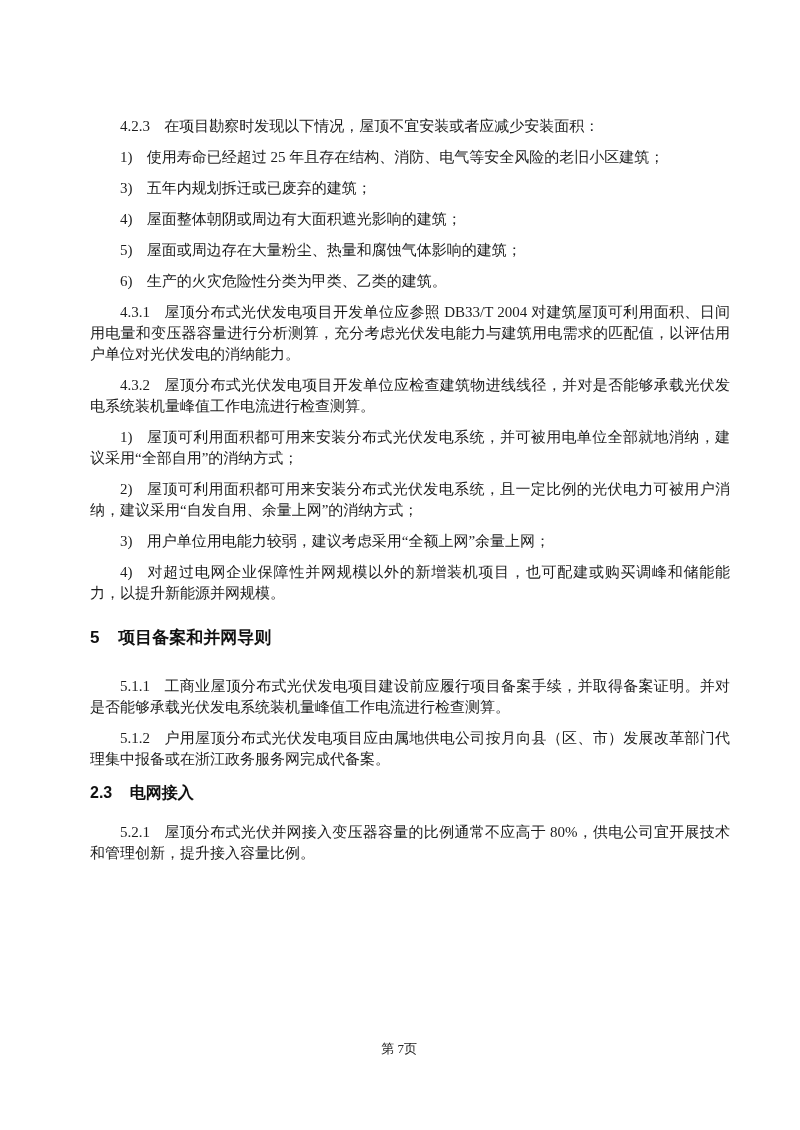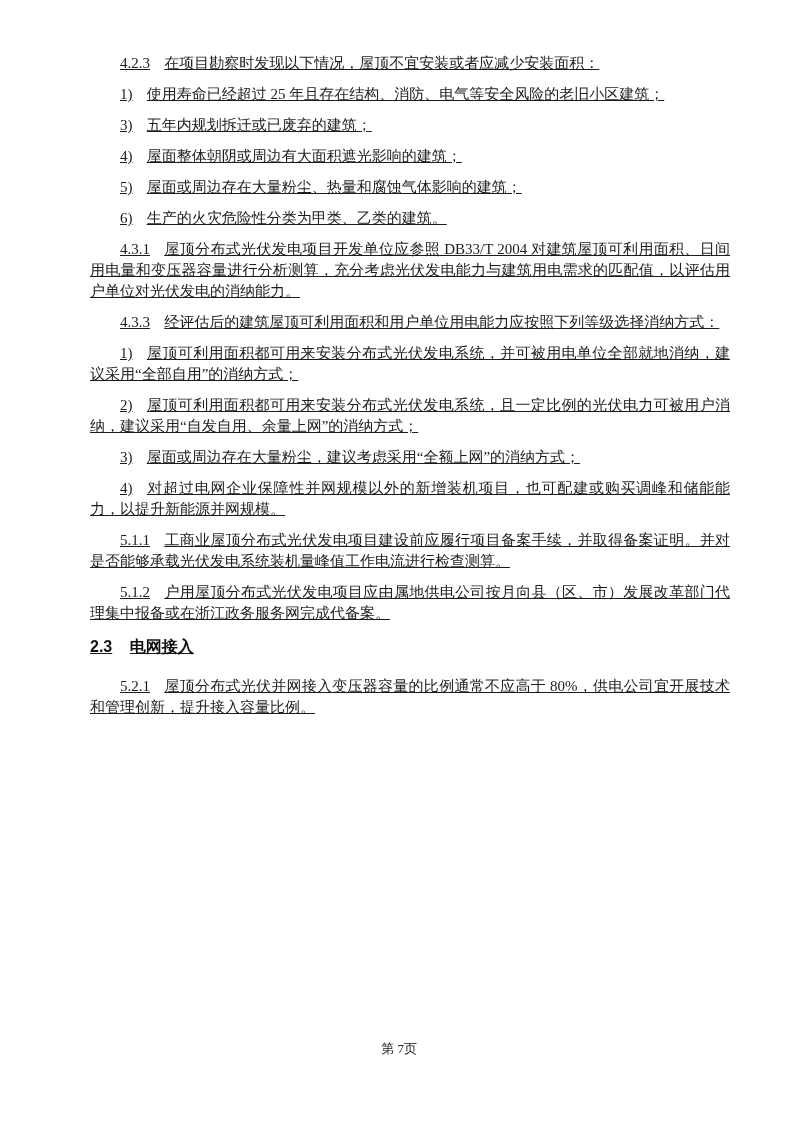--- a/index.html
+++ b/index.html
@@ -8,24 +8,23 @@
     background: #ffffff;
     font-family: "Liberation Serif", "DejaVu Serif", serif;
   }
   .page {
     position: relative;
     width: 800px;
     height: 1130px;
     margin: 0 auto;
     background: #ffffff;
     box-sizing: border-box;
-    padding: 43px 70px 0 90px;
+    padding: 106px 70px 0 90px;
     overflow: hidden;
     color: #1c1c1c;
-    text-decoration: underline;
   }
   .para {
     font-size: 15px;
     line-height: 21px;
     margin: 10px 0;
     text-align: justify;
     text-indent: 2em;
     color: #1c1c1c;
   }
   .para .num {
@@ -75,31 +74,32 @@
 
   <p class="para"><span class="num">4)</span><span>屋面整体朝阴或周边有大面积遮光影响的建筑；</span></p>
 
   <p class="para"><span class="num">5)</span><span>屋面或周边存在大量粉尘、热量和腐蚀气体影响的建筑；</span></p>
 
   <p class="para"><span class="num">6)</span><span>生产的火灾危险性分类为甲类、乙类的建筑。</span></p>
 
 
   <p class="para"><span class="num">4.3.1</span><span>屋顶分布式光伏发电项目开发单位应参照 DB33/T 2004 对建筑屋顶可利用面积、日间用电量和变压器容量进行分析测算，充分考虑光伏发电能力与建筑用电需求的匹配值，以评估用户单位对光伏发电的消纳能力。</span></p>
 
+  <p class="para"><span class="num">4.3.2</span><span>屋顶分布式光伏发电项目开发单位应检查建筑物进线线径，并对是否能够承载光伏发电系统装机量峰值工作电流进行检查测算。</span></p>
 
-  <p class="para"><span class="num">4.3.3</span><span>经评估后的建筑屋顶可利用面积和用户单位用电能力应按照下列等级选择消纳方式：</span></p>
 
   <p class="para"><span class="num">1)</span><span>屋顶可利用面积都可用来安装分布式光伏发电系统，并可被用电单位全部就地消纳，建议采用“全部自用”的消纳方式；</span></p>
 
   <p class="para"><span class="num">2)</span><span>屋顶可利用面积都可用来安装分布式光伏发电系统，且一定比例的光伏电力可被用户消纳，建议采用“自发自用、余量上网”的消纳方式；</span></p>
 
-  <p class="para"><span class="num">3)</span><span>屋面或周边存在大量粉尘，建议考虑采用“全额上网”的消纳方式；</span></p>
+  <p class="para"><span class="num">3)</span><span>用户单位用电能力较弱，建议考虑采用“全额上网”余量上网；</span></p>
 
   <p class="para"><span class="num">4)</span><span>对超过电网企业保障性并网规模以外的新增装机项目，也可配建或购买调峰和储能能力，以提升新能源并网规模。</span></p>
 
+  <h2 class="heading h-chapter"><span class="num">5</span><span>项目备案和并网导则</span></h2>
 
 
   <p class="para"><span class="num">5.1.1</span><span>工商业屋顶分布式光伏发电项目建设前应履行项目备案手续，并取得备案证明。并对是否能够承载光伏发电系统装机量峰值工作电流进行检查测算。</span></p>
 
   <p class="para"><span class="num">5.1.2</span><span>户用屋顶分布式光伏发电项目应由属地供电公司按月向县（区、市）发展改革部门代理集中报备或在浙江政务服务网完成代备案。</span></p>
 
 
   <h3 class="heading h-section"><span class="num">2.3</span><span>电网接入</span></h3>
 
   <p class="para"><span class="num">5.2.1</span><span>屋顶分布式光伏并网接入变压器容量的比例通常不应高于 80%，供电公司宜开展技术和管理创新，提升接入容量比例。</span></p>

